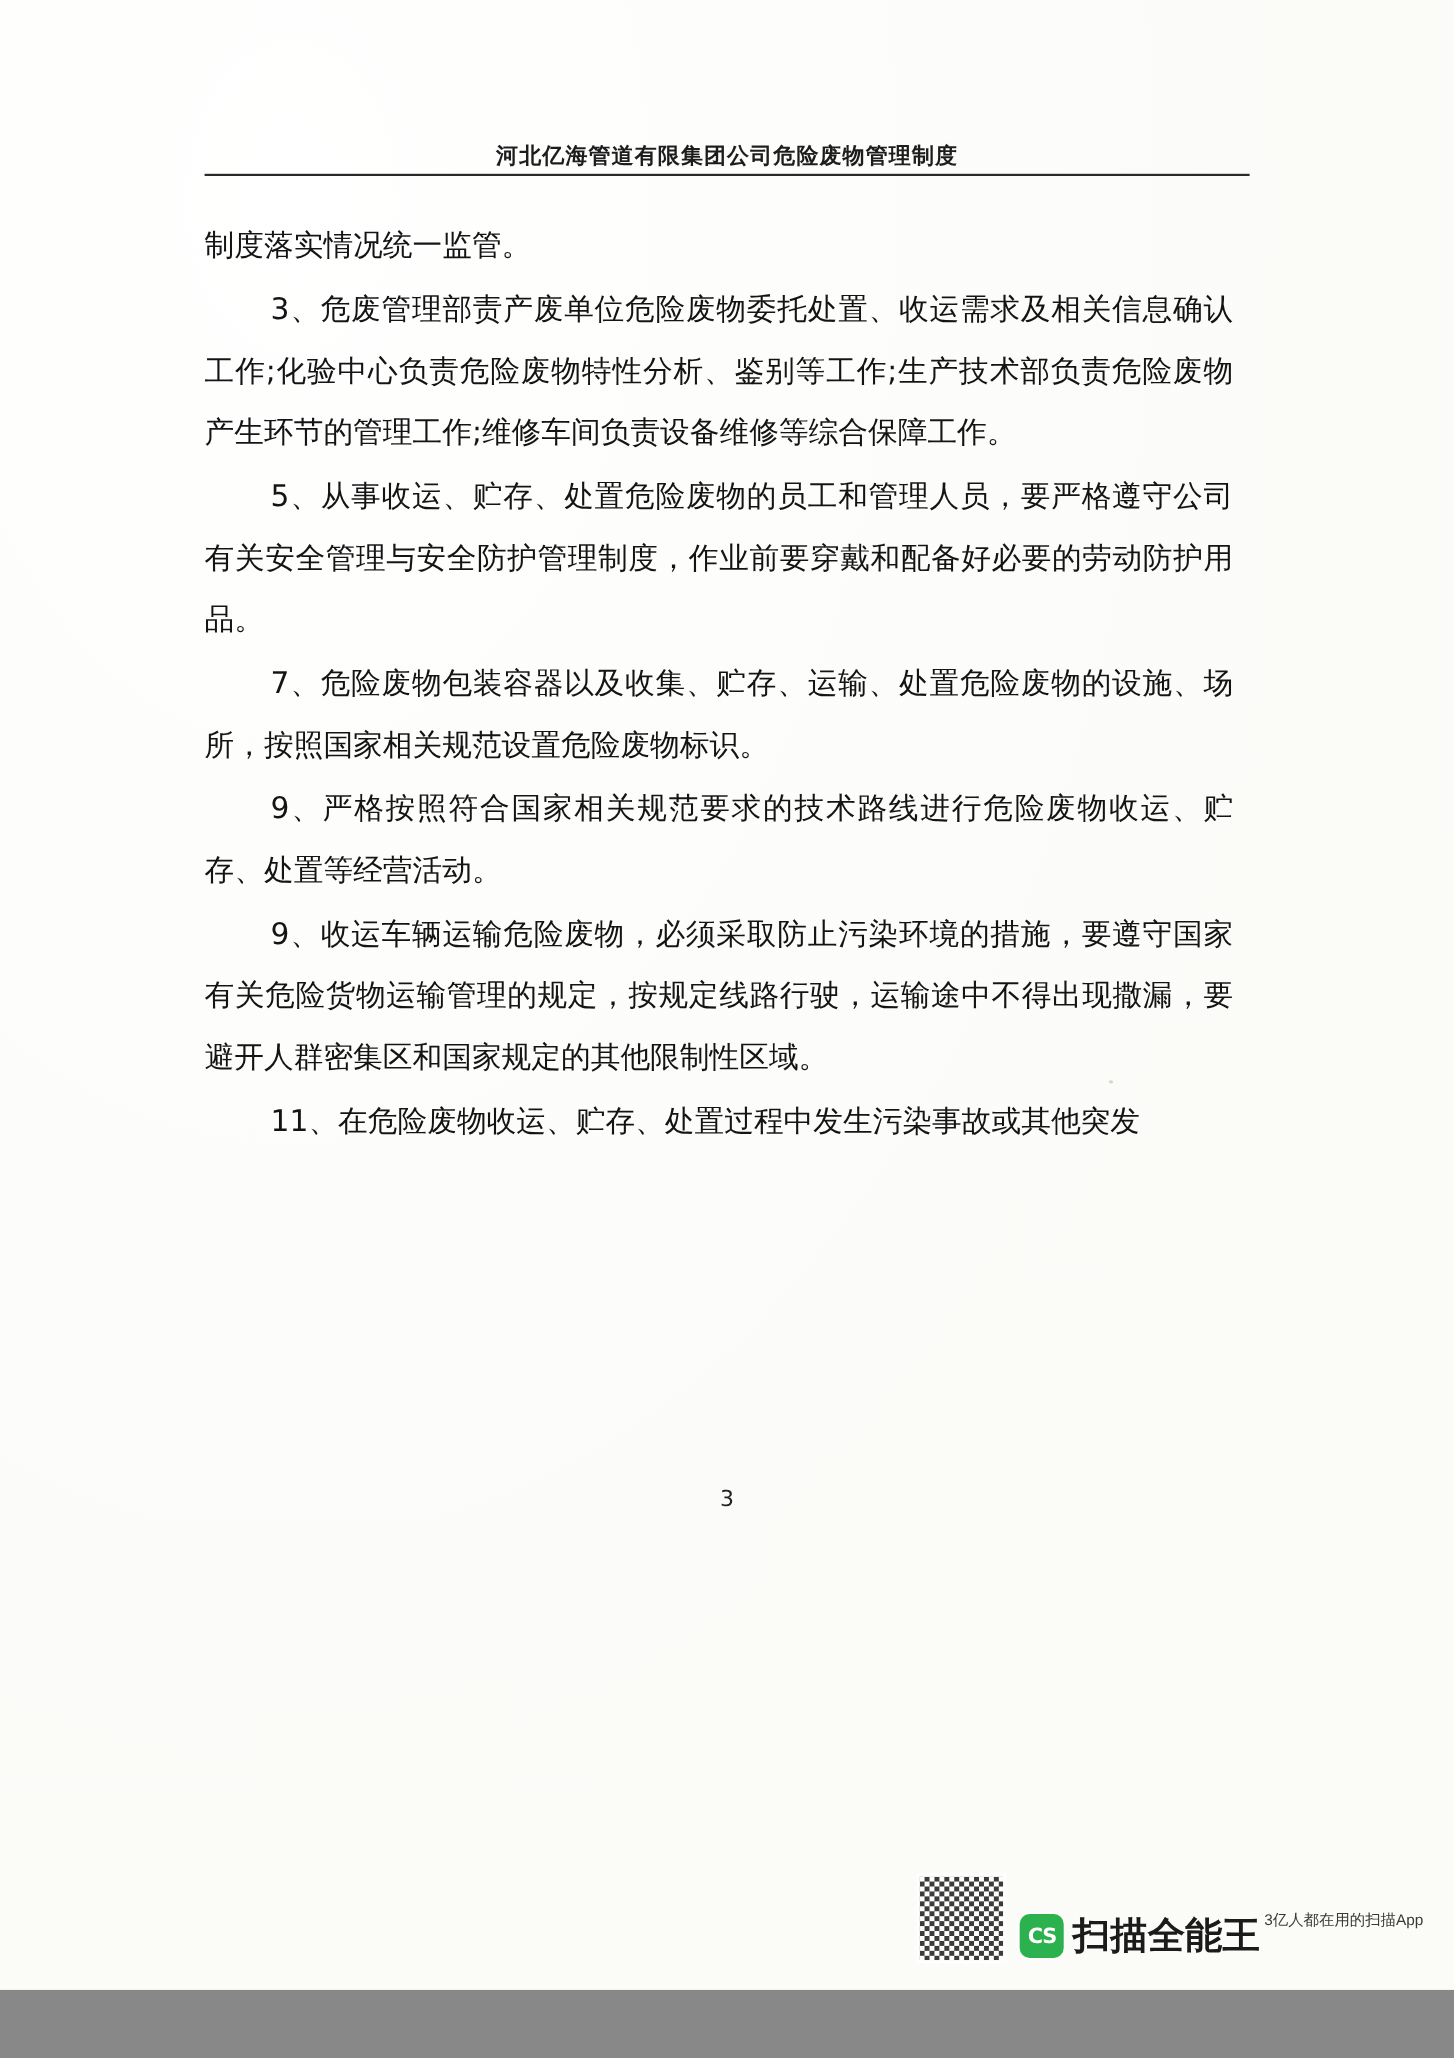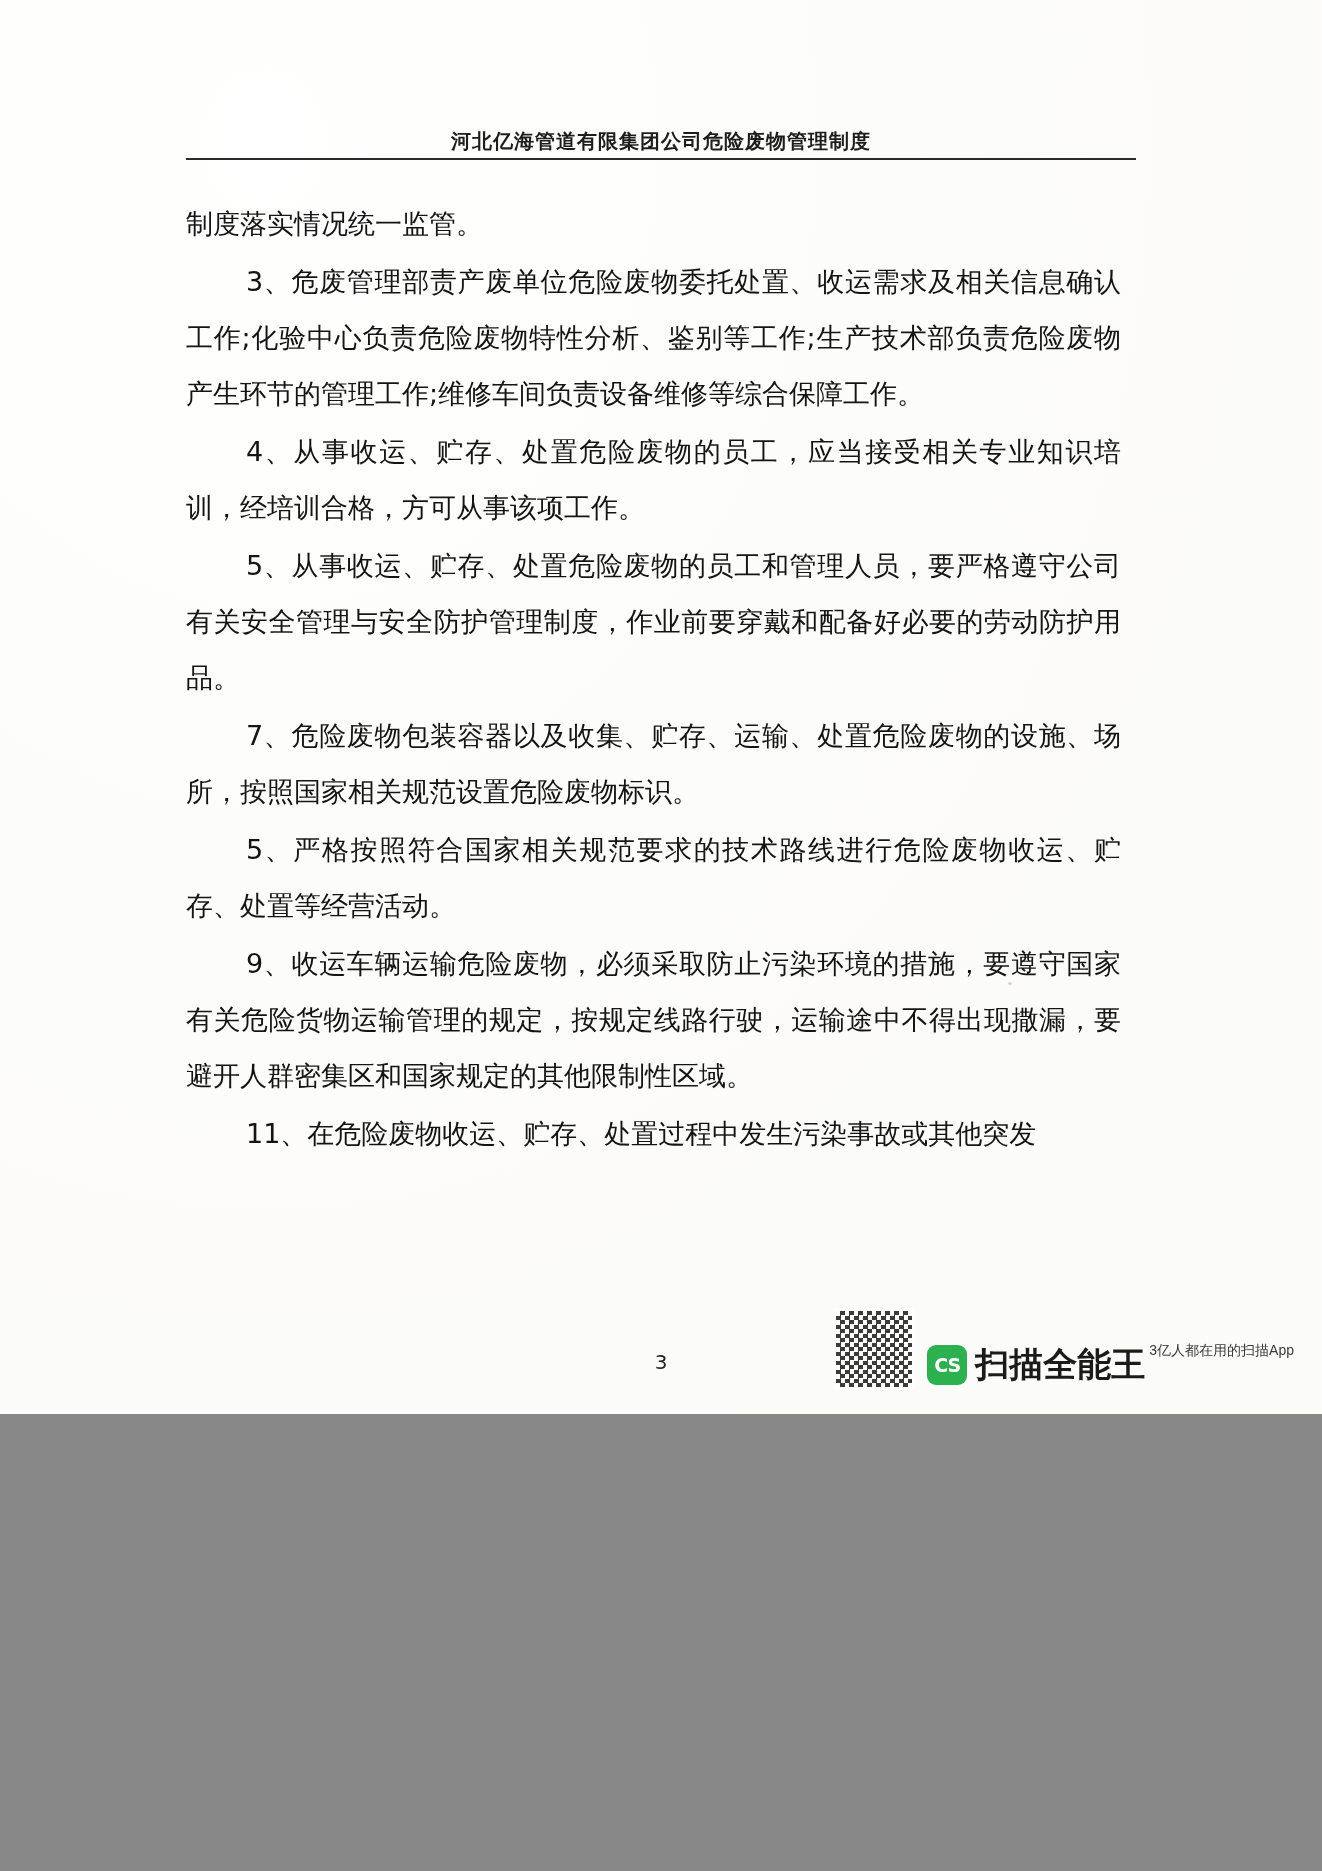--- a/index.html
+++ b/index.html
@@ -3,21 +3,21 @@
 <meta charset="utf-8">
 <style>
   html, body {
     margin: 0;
     padding: 0;
     background: #888;
   }
   .page {
     position: relative;
     width: 1322px;
-    height: 1414px;
+    height: 1809px;
     background: #fdfdfb;
     margin: 0 auto;
     overflow: hidden;
     font-family: "Liberation Serif", "DejaVu Serif", serif;
     color: #1a1a1a;
   }
   
   .page::before {
     content: "";
     position: absolute;
@@ -145,24 +145,23 @@
 <body>
 
 <div class="page">
 
   <div class="header">河北亿海管道有限集团公司危险废物管理制度</div>
   <div class="header-rule"></div>
 
   <div class="body-text">
     <p class="para">制度落实情况统一监管。</p>
     <p class="para indent">3、危废管理部责产废单位危险废物委托处置、收运需求及相关信息确认工作;化验中心负责危险废物特性分析、鉴别等工作;生产技术部负责危险废物产生环节的管理工作;维修车间负责设备维修等综合保障工作。</p>
-    <p class="para indent">4、从事收运、贮存、处置危险废物的员工，应当接受相关专业知识培训，经培训合格，方可从事该项工作。</p>
     <p class="para indent">5、从事收运、贮存、处置危险废物的员工和管理人员，要严格遵守公司有关安全管理与安全防护管理制度，作业前要穿戴和配备好必要的劳动防护用品。</p>
     <p class="para indent">7、危险废物包装容器以及收集、贮存、运输、处置危险废物的设施、场所，按照国家相关规范设置危险废物标识。</p>
-    <p class="para indent">5、严格按照符合国家相关规范要求的技术路线进行危险废物收运、贮存、处置等经营活动。</p>
+    <p class="para indent">9、严格按照符合国家相关规范要求的技术路线进行危险废物收运、贮存、处置等经营活动。</p>
     <p class="para indent">9、收运车辆运输危险废物，必须采取防止污染环境的措施，要遵守国家有关危险货物运输管理的规定，按规定线路行驶，运输途中不得出现撒漏，要避开人群密集区和国家规定的其他限制性区域。</p>
     <p class="para indent">11、在危险废物收运、贮存、处置过程中发生污染事故或其他突发</p>
   </div>
 
   <div class="page-number">3</div>
 
   <div class="scan-badge">
     <div class="qr"></div>
     <div class="badge-right">
       <div class="badge-line1">

